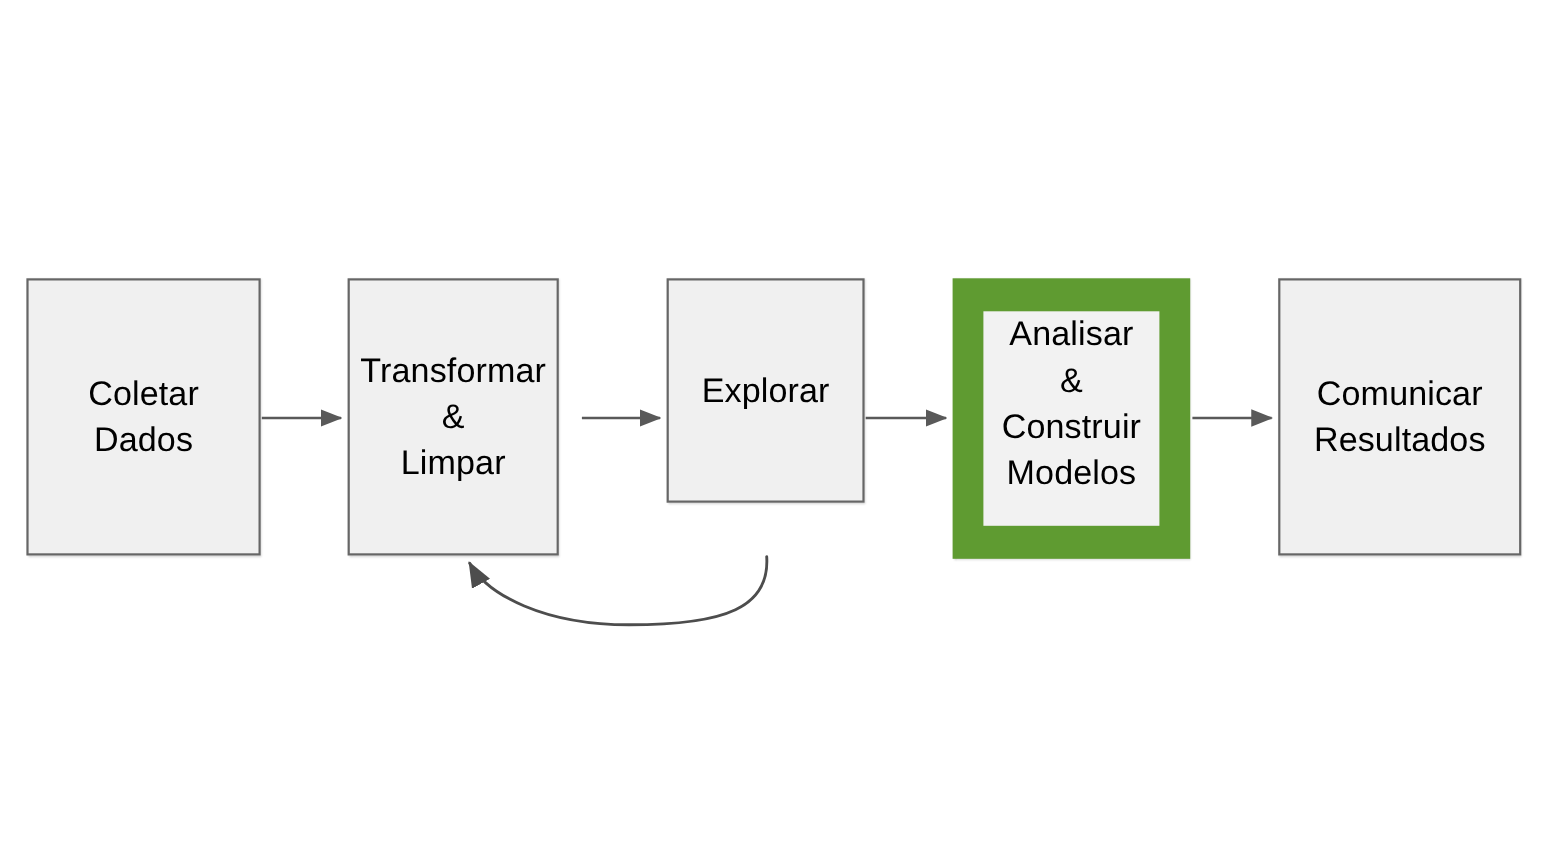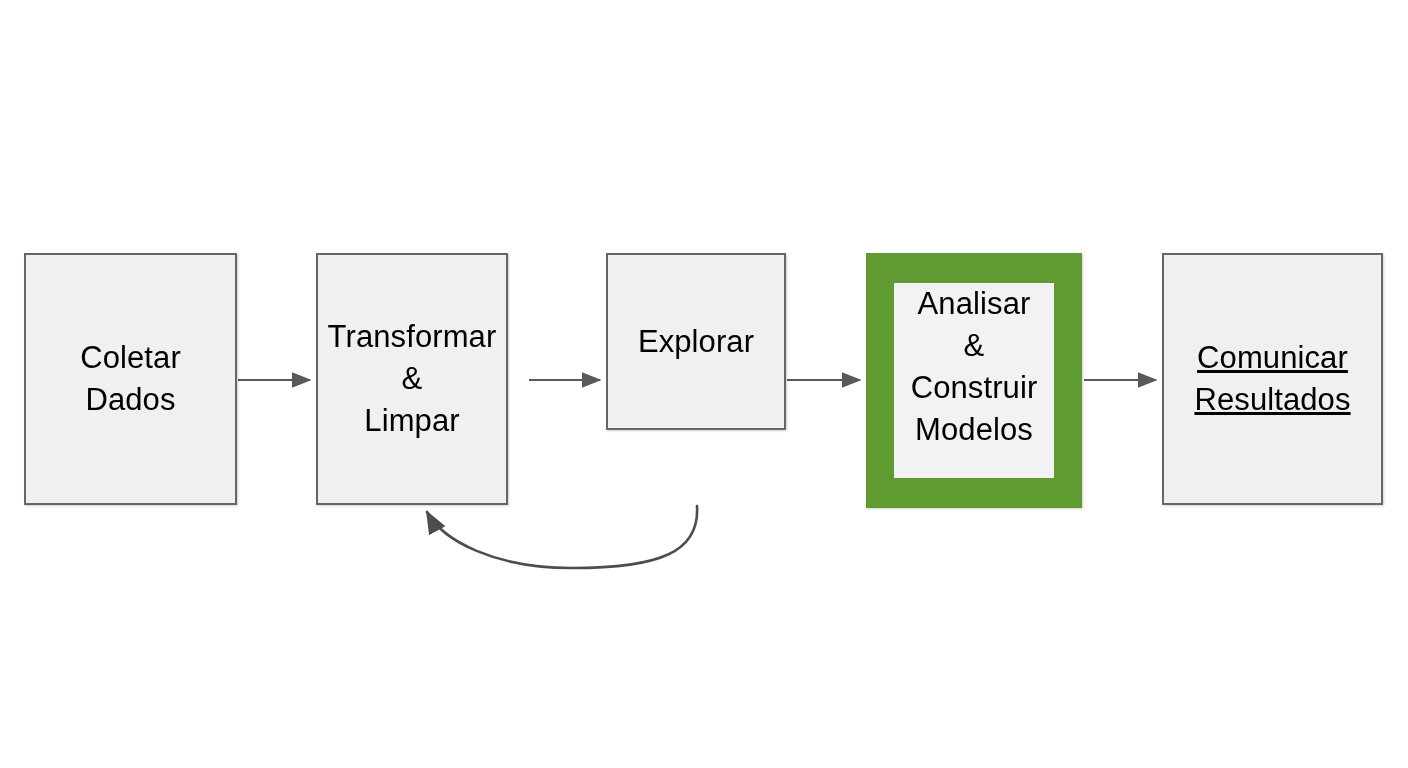--- a/index.html
+++ b/index.html
@@ -106,31 +106,31 @@
     <span class="node-label">Coletar
 Dados</span>
   </div>
 
   <div class="node plain" style="left:316px; top:253px; width:192px; height:252px;">
     <span class="node-label">Transformar
 &amp;
 Limpar</span>
   </div>
 
-  <div class="node plain" style="left:606px; top:253px; width:180px; height:177px;">
+  <div class="node plain" style="left:606px; top:253px; width:180px; height:204px;">
     <span class="node-label">Explorar</span>
   </div>
 
   <div class="node highlight" style="left:866px; top:253px; width:216px; height:255px;">
     <div class="inner">
       <span class="node-label">Analisar
 &amp;
 Construir
 Modelos</span>
     </div>
   </div>
 
-  <div class="node plain" style="left:1162px; top:253px; width:221px; height:252px;text-decoration:underline;">
+  <div class="node plain" style="left:1162px; top:253px; width:221px; height:252px;">
     <span class="node-label">Comunicar
 Resultados</span>
   </div>
 
 </div>
 
 </body></html>

